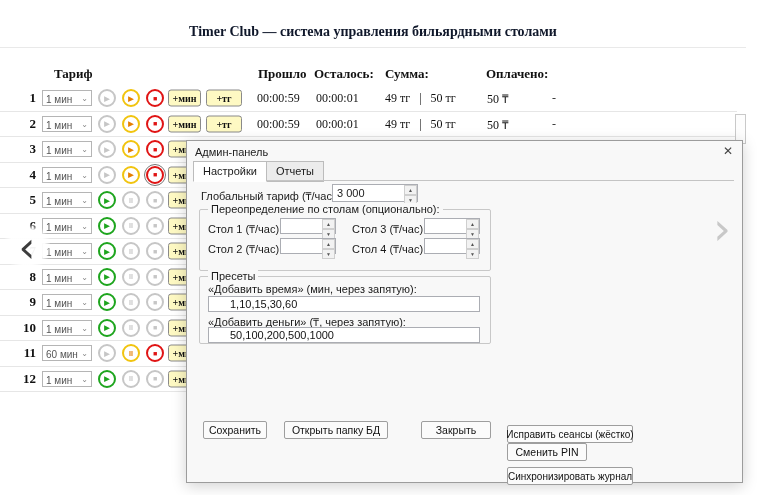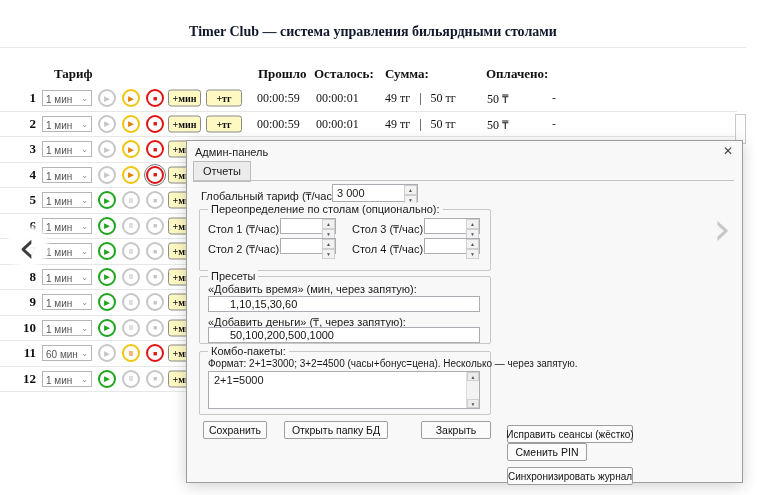--- a/index.html
+++ b/index.html
@@ -411,20 +411,21 @@
   </div>
     </div>
 
   <div class="scroll-nub"></div>
 
   <div class="modal">
     <div class="m-title">Админ-панель</div>
     <div class="m-close">✕</div>
 
     <div class="m-tabs">
+      <div class="m-tab active">Настройки</div>
       <div class="m-tab">Отчеты</div>
     </div>
     <div class="m-tabline"></div>
 
     <div class="m-label" style="left:14px; top:47px;">Глобальный тариф (₸/час):</div>
     <div class="spinbox" style="left:145px; top:43px; width:86px;">
       <span class="val">3 000</span>
       <span class="spin">
         <span>▲</span>
         <span>▼</span>
@@ -467,31 +468,20 @@
     </div>
 
     <div class="groupbox" style="left:12px; top:135px; width:292px; height:68px;">
       <span class="legend">Пресеты</span>
       <div class="m-label" style="left:8px; top:6px;">«Добавить время» (мин, через запятую):</div>
       <input class="txtinput" style="left: 8px; top: 19px; width: 272px;" value="1,10,15,30,60">
       <div class="m-label" style="left:8px; top:37px;">«Добавить деньги» (₸, через запятую):</div>
       <input class="txtinput" style="left: 8px; top: 50px; width: 272px;" value="50,100,200,500,1000">
     </div>
 
-    <div class="groupbox" style="left:12px; top:210px; width:292px; height:64px;">
-      <span class="legend">Комбо-пакеты:</span>
-      <div class="m-label" style="left:8px; top:6px; font-size:10px;">Формат: 2+1=3000; 3+2=4500 (часы+бонус=цена). Несколько — через запятую.</div>
-      <div class="combo-box" style="left:8px; top:19px; width:272px; height:38px;">
-        <span class="combo-text">2+1=5000</span>
-        <span class="combo-sb">
-          <span class="up">▲</span>
-          <span class="dn">▼</span>
-        </span>
-      </div>
-    </div>
 
     <div class="m-btn" style="left:16px; top:280px; width:64px;">Сохранить</div>
     <div class="m-btn" style="left:97px; top:280px; width:104px;">Открыть папку БД</div>
     <div class="m-btn" style="left:234px; top:280px; width:70px;">Закрыть</div>
 
     <div class="m-btn" style="left:320px; top:284px; width:126px; font-size:10px;">Исправить сеансы (жёстко)</div>
     <div class="m-btn" style="left:320px; top:302px; width:80px;">Сменить PIN</div>
     <div class="m-btn" style="left:320px; top:326px; width:126px; font-size:10px;">Синхронизировать журнал</div>
   </div>
 

